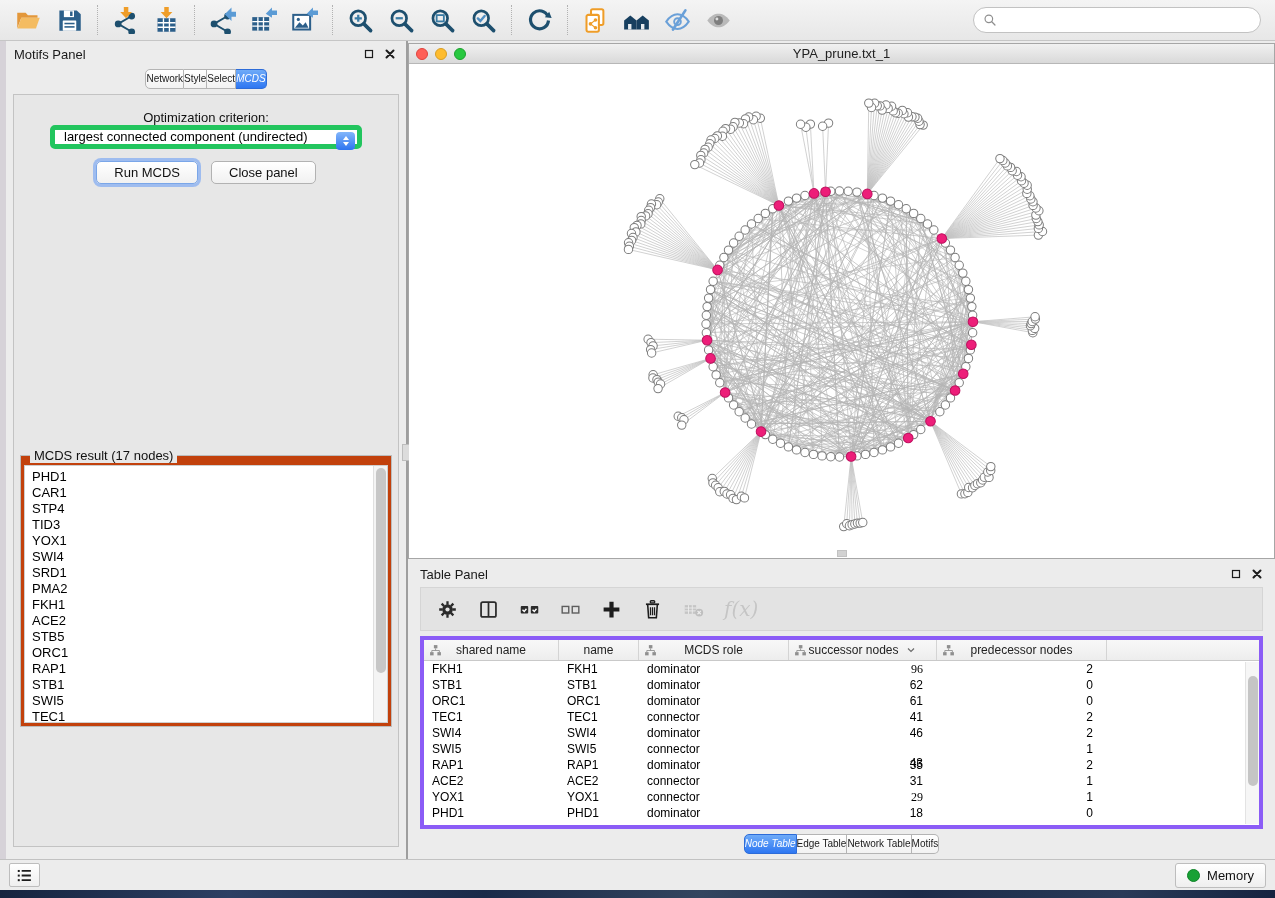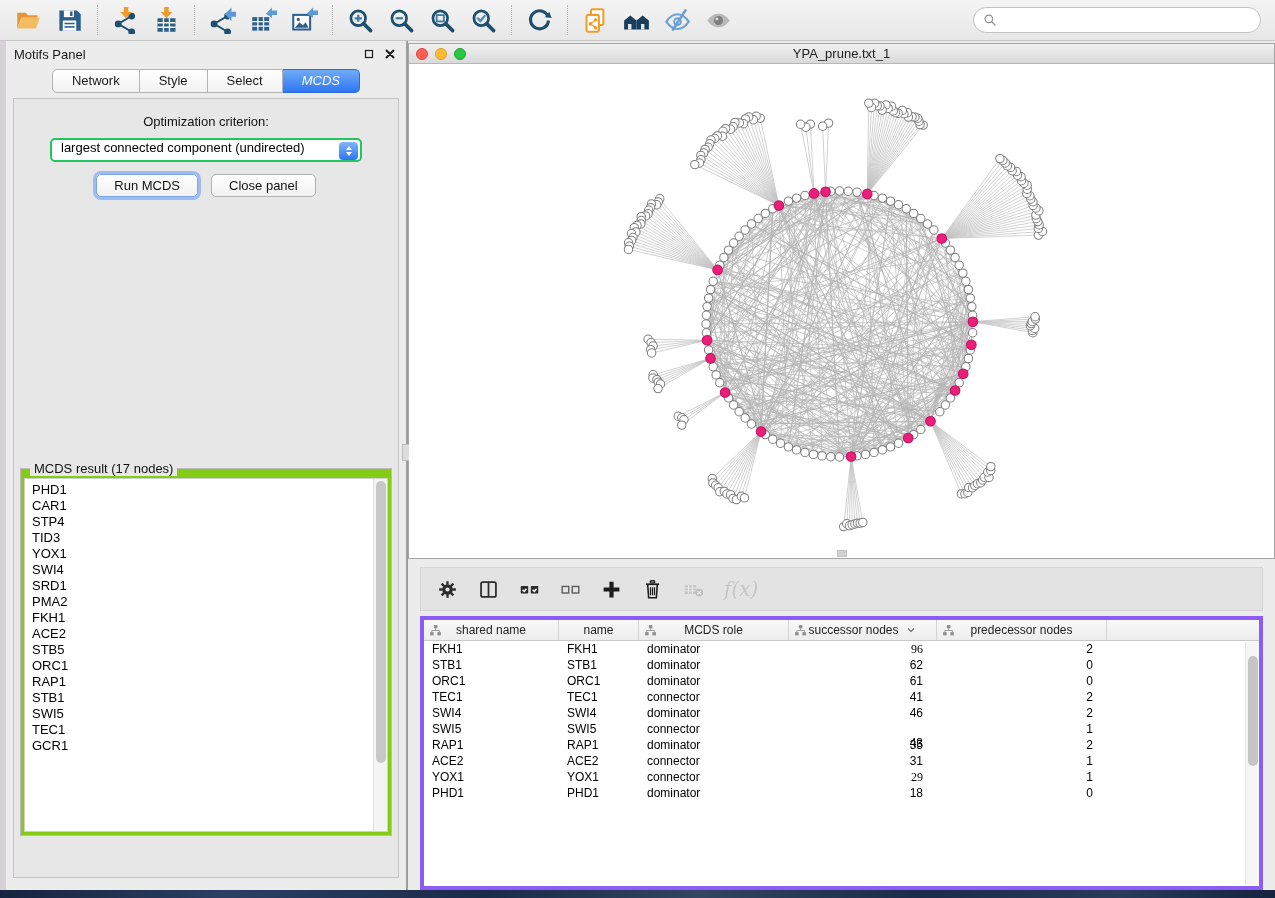--- a/index.html
+++ b/index.html
@@ -31,42 +31,42 @@
   
   .control-panel { width:402px; flex:0 0 402px; display:flex; flex-direction:column; background:#ececec;
     border-right:2px solid #9e9e9e; position:relative; }
   .cp-header { height:26px; display:flex; align-items:center; padding:0 10px 0 8px; }
   .panel-title { font-size:13px; color:#1a1a1a; }
   .panel-controls { margin-left:auto; display:flex; gap:9px; align-items:center; }
   .panel-controls svg { width:12px; height:12px; }
 
   .seg-row { display:flex; justify-content:center; padding:2px 0 0 0; }
   .seg { display:flex; }
-  .seg-btn { font-size:13px; color:#1a1a1a; background:linear-gradient(#ffffff,#f2f2f2);
-    border:1px solid #b4b4b4; border-left:none; padding:3px 19px 4px; cursor:default; }
+  .seg-btn { font-size:10px; color:#1a1a1a; background:linear-gradient(#ffffff,#f2f2f2);
+    border:1px solid #b4b4b4; border-left:none; padding:3px 0 4px; cursor:default; }
   .seg-btn:first-child { border-left:1px solid #b4b4b4; border-radius:5px 0 0 5px; }
   .seg-btn:last-child { border-radius:0 5px 5px 0; }
   .seg-btn.active { background:linear-gradient(#6fabf8,#2e77f2); color:#fff; border-color:#2d6cd8;font-style:italic; }
 
   .cp-body { flex:1; margin:5px 7px 12px 7px; background:#e7e7e7; border:1px solid #c3c3c3;
     display:flex; flex-direction:column; align-items:center; padding-top:15px; min-height:0; }
   .opt-label { font-size:13px; color:#111; }
-  .select { margin-top:9px; width:312px; height:24px; background:#fff; border:2px solid #22c55e; border-radius:5px;
-    display:flex; align-items:flex-start; padding:0 26px 0 9px; font-size:13px; position:relative; }
+  .select { width:312px; height:24px; background:#fff; border:5px solid #22c55e; border-radius:5px;
+    display:flex; align-items:flex-end; padding:0 26px 0 9px; font-size:13px; position:relative; }
   .select .stepper { position:absolute; right:2px; top:2px; width:19px; height:18px; border-radius:4px;
     background:linear-gradient(#82b6fb,#2e74ef); display:flex; flex-direction:column; align-items:center; justify-content:center; gap:2px; }
   .stepper i { width:0; height:0; border-left:3.5px solid transparent; border-right:3.5px solid transparent; }
   .stepper .up { border-bottom:4px solid #fff; }
   .stepper .dn { border-top:4px solid #fff; }
   .btn-row { margin-top:12px; display:flex; gap:13px; }
   .pbtn { height:23px; padding:0 17px; font-size:13px; color:#111; background:linear-gradient(#ffffff,#f1f1f1);
     border:1px solid #b2b2b2; border-radius:5px; }
   .pbtn.focused { box-shadow:0 0 0 3px rgba(110,160,245,.6); border-color:#7aa6e8; }
 
-  .groupbox { align-self:stretch; margin:271px 6px 6px 6px; height:368px; border:1px solid #bcbcbc; position:relative; background:#84cc16; }
+  .groupbox { align-self:stretch; margin:271px 6px 6px 6px; height:272px; border:1px solid #bcbcbc; position:relative; background:#c2410c; }
   .groupbox-title { position:absolute; top:-8px; left:9px; background:#e7e7e7; padding:0 4px; font-size:13px; color:#111; }
   .listbox { position:absolute; left:3px; right:3px; top:9px; bottom:3px; background:#fff; border:1px solid #cfcfcf; display:flex; overflow:hidden; }
   .list-items { flex:1; padding:3px 0 0 7px; font-size:13px; line-height:16px; color:#000; }
   .list-scroll { width:14px; flex:0 0 14px; background:#f4f4f4; border-left:1px solid #e0e0e0; position:relative; }
   .list-scroll .thumb { position:absolute; top:2px; left:1.5px; width:10px; height:80%; background:#c7c7c7; border-radius:5px; }
 
   .v-grip { position:absolute; left:396px; top:403px; width:8px; height:17px; background:#dcdcdc; border:1px solid #bdbdbd; }
 
   
   .right-area { flex:1 1 auto; display:flex; flex-direction:column; min-width:0; background:#ececec; }
@@ -1375,20 +1375,31 @@
                 <circle cx="552.3" cy="309.8" r="4.8" fill="#ed1e79" stroke="#bf105f" stroke-width="1"></circle>
                 <circle cx="560.4" cy="280.8" r="4.8" fill="#ed1e79" stroke="#bf105f" stroke-width="1"></circle>
                 <circle cx="562.0" cy="257.7" r="4.8" fill="#ed1e79" stroke="#bf105f" stroke-width="1"></circle>
               </g>
             </svg>
           <div class="h-grip"></div>
         </div>
       </div>
 
       <div class="table-panel">
+        <div class="tp-header">
+          <span class="panel-title">Table Panel</span>
+          <span class="panel-controls">
+            <svg viewBox="0 0 24 24">
+                <use href="#i-float"></use>
+              </svg>
+            <svg viewBox="0 0 24 24">
+                <use href="#i-close"></use>
+              </svg>
+          </span>
+        </div>
         <div class="tp-toolbar" id="tp-toolbar">
             <div class="tp-btn">
               <svg viewBox="0 0 24 24">
                 <use href="#i-gear"></use>
               </svg>
             </div>
             <div class="tp-btn">
               <svg viewBox="0 0 24 24">
                 <use href="#i-columns"></use>
               </svg>
@@ -1524,19 +1535,38 @@
                 <div class="td left" style="width: 80px; flex: 0 0 80px;">PHD1</div>
                 <div class="td left" style="width: 150px; flex: 0 0 150px;">dominator</div>
                 <div class="td right" style="width: 148px; flex: 0 0 148px;">18</div>
                 <div class="td right" style="width: 170px; flex: 0 0 170px;">0</div>
               </div>
             </div>
           <div class="v-scroll">
               <div class="thumb"></div>
             </div>
         </div>
+        <div class="tp-tabs">
+          <div class="seg" id="tp-tabs">
+              <span class="seg-btn active">Node Table</span>
+              <span class="seg-btn">Edge Table</span>
+              <span class="seg-btn">Network Table</span>
+              <span class="seg-btn">Motifs</span>
+            </div>
+        </div>
       </div>
     </div>
   </div>
 
+  <div class="status-bar">
+    <div class="list-btn">
+      <svg viewBox="0 0 24 24">
+          <use href="#i-list"></use>
+        </svg>
+    </div>
+    <div class="mem-btn">
+      <span class="mem-dot"></span>
+      <span>Memory</span>
+    </div>
+  </div>
 
   <div class="desktop-strip"></div>
 </div>
 
 </body></html>

